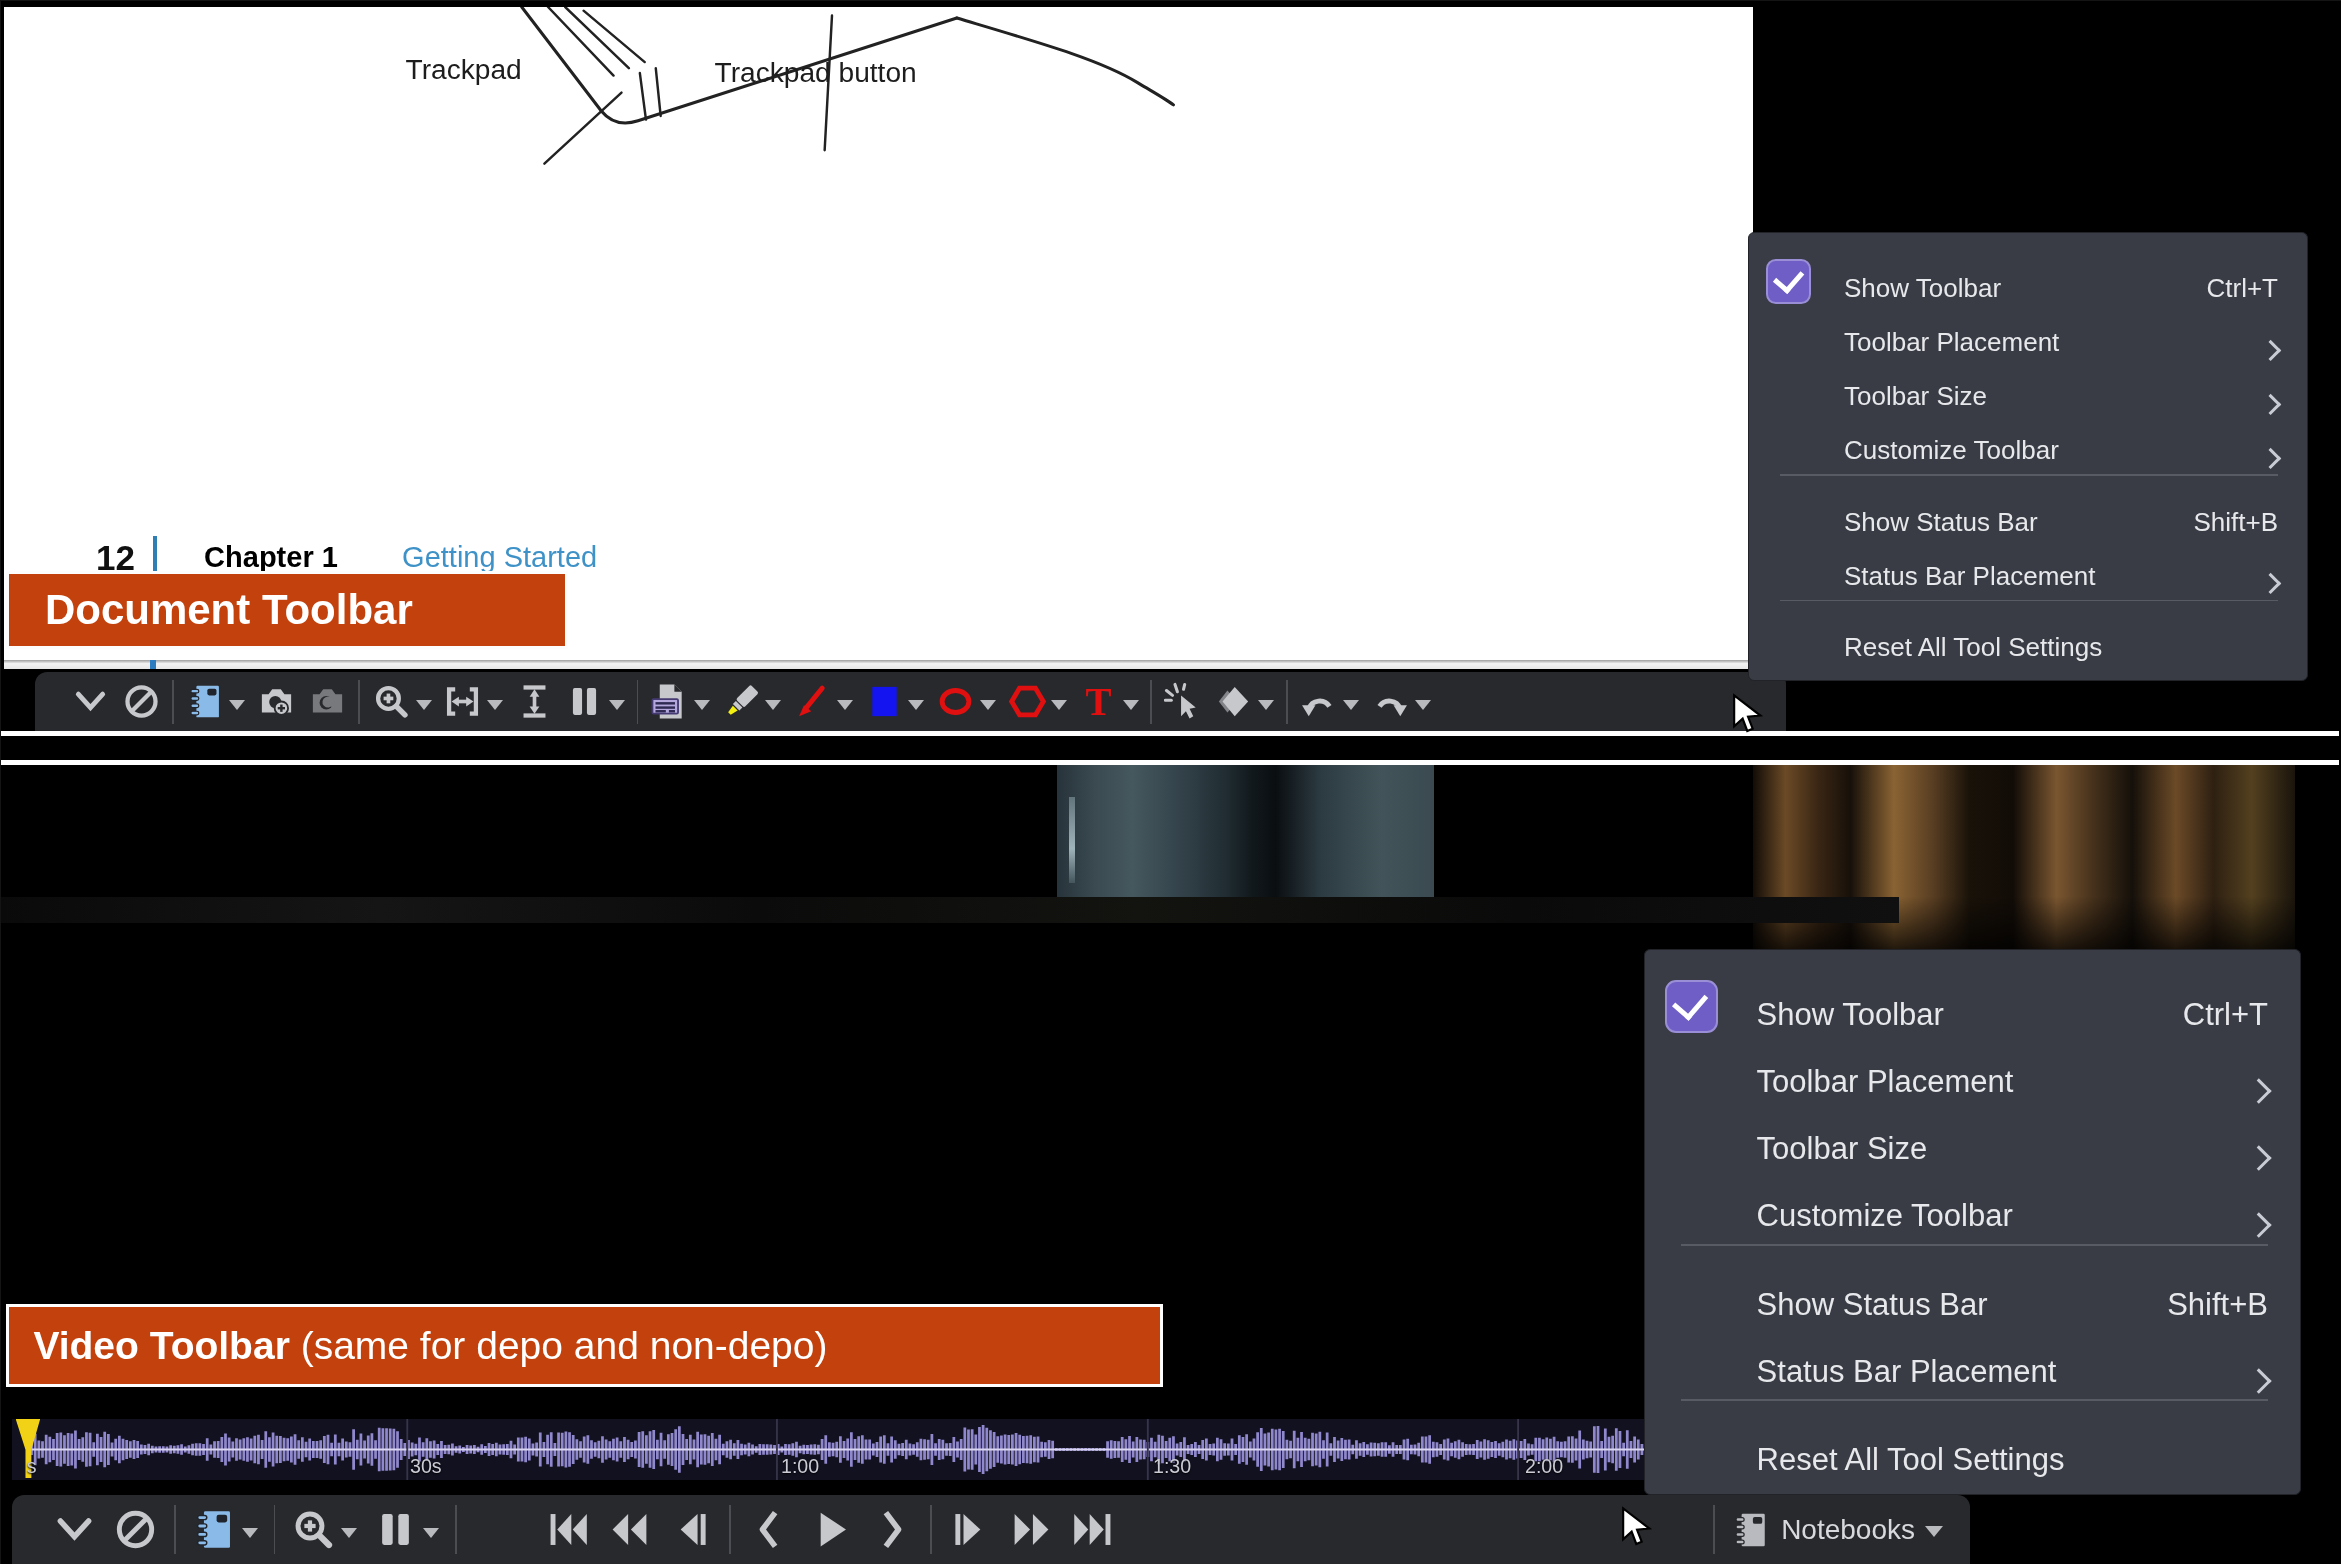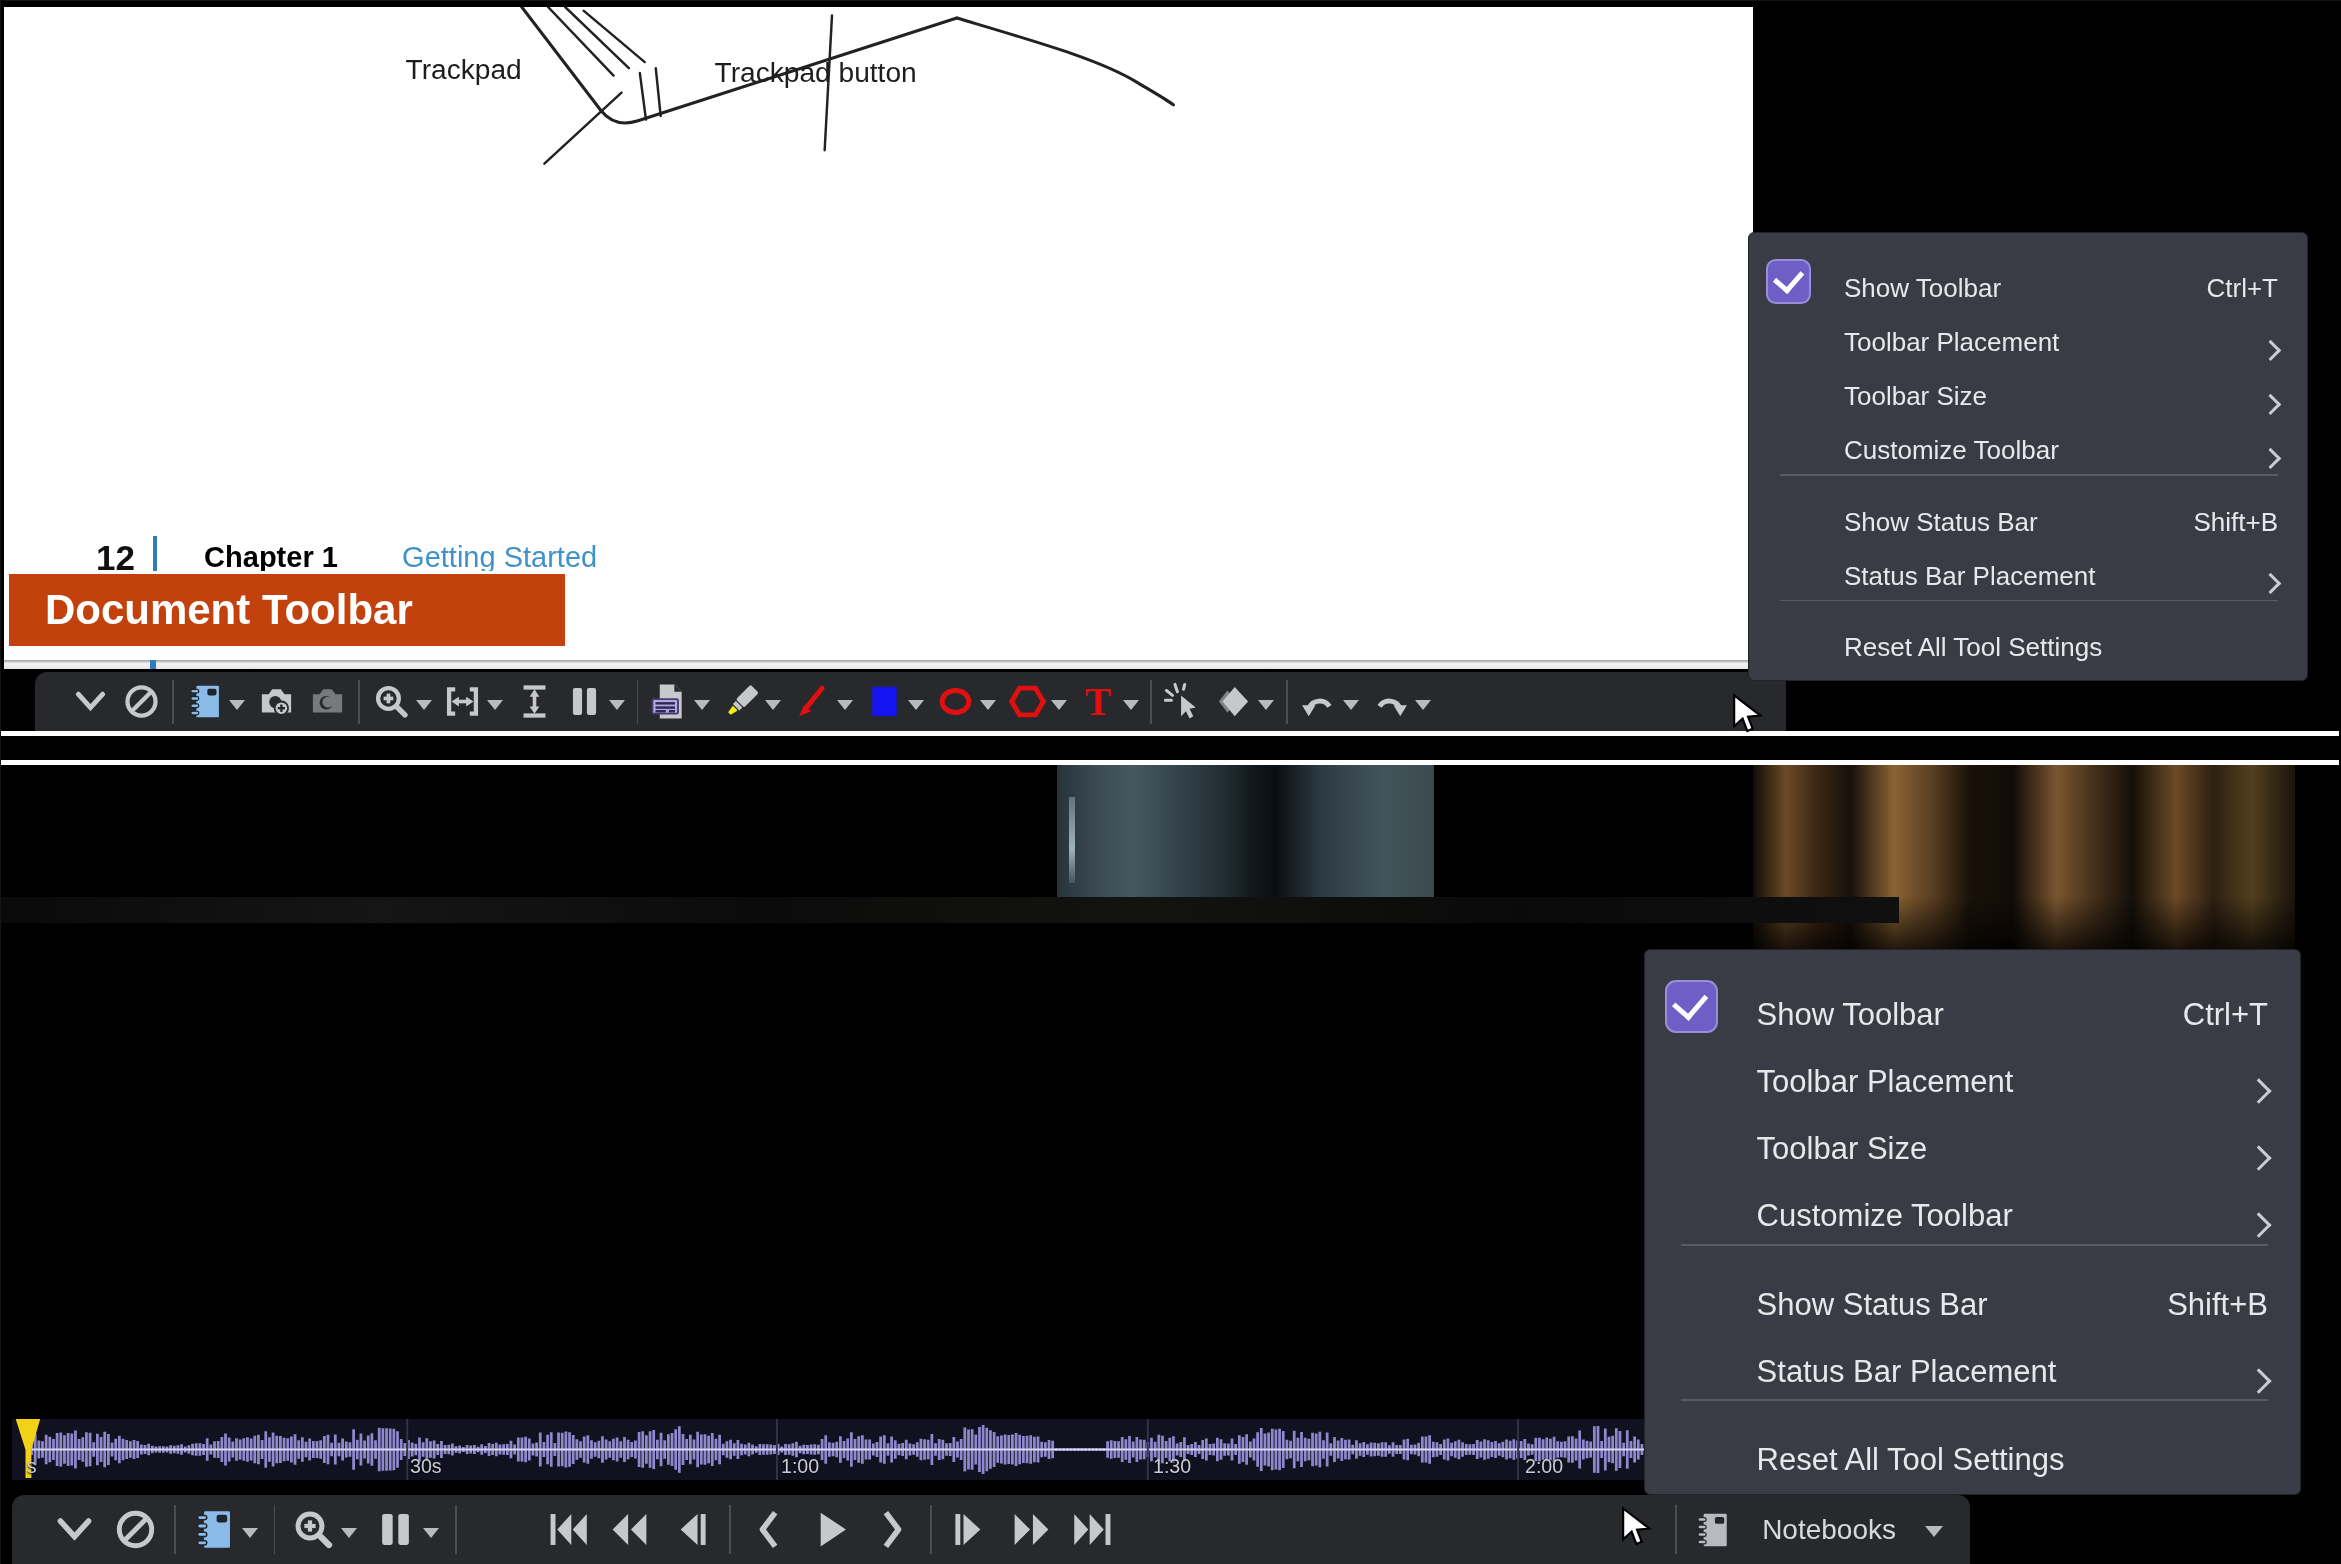--- a/index.html
+++ b/index.html
@@ -32,21 +32,21 @@
   #doc-toolbar{left:34px;top:671px;width:1715px;height:59px;padding:0 0 0 36px;gap:11.6px;}
   #video-toolbar{left:11px;top:1494px;width:1891px;height:69px;padding:0 27px 0 40px;gap:16px;}
   .tbtn{display:flex;align-items:center;gap:4.9px;flex:0 0 auto;cursor:default;}
   .tbtn svg{display:block;}
   .tb-divider{width:1.8px;align-self:center;background:#4c4d52;flex:0 0 auto;}
   #doc-toolbar .tb-divider{height:44px;}
   #video-toolbar .tb-divider{height:49px;}
   .dd{width:0;height:0;border-left:8.6px solid transparent;border-right:8.6px solid transparent;
       border-top:10.4px solid #b9babd;margin-top:6.1px;flex:0 0 auto;}
   .dimmed{opacity:.5;}
-  .nb-btn{display:flex;align-items:center;gap:29px;color:#d8d9dc;font-size:28px;}
+  .nb-btn{display:flex;align-items:center;gap:10px;color:#d8d9dc;font-size:28px;}
   .nb-caret{width:0;height:0;border-left:9.2px solid transparent;border-right:9.2px solid transparent;border-top:11px solid #b9babd;margin-top:4.9px;}
 
   
   .hline{position:absolute;left:0;width:2338px;height:4.9px;background:#fff;}
 
   
   .video-band{position:absolute;top:764px;height:132px;}
   #teal-panels{left:1056px;width:377px;
     background:linear-gradient(90deg,#27333a 0%,#3a4a50 10%,#45585e 20%,#33424a 33%,#202c31 45%,#11181c 52%,#0a0e11 58%,#2c3b42 70%,#425459 86%,#3a4a50 100%);}
   #teal-streak{left:1068px;width:6.1px;top:796px;height:86px;background:linear-gradient(#63757c,#9fb3ba 60%,#44555c);}
@@ -298,20 +298,24 @@
     </div>
 
   <div class="hline" style="top:730px"></div>
   <div class="hline" style="top:759px"></div>
 
   <div class="video-band" id="teal-panels"></div>
   <div class="video-band" id="teal-streak"></div>
   <div class="video-band" id="ladder"></div>
   <div class="video-band" id="noise-band"></div>
 
+  <div class="callout" id="video-callout">
+    <span class="b">Video Toolbar</span>
+      <span style="white-space:pre"> (same for depo and non-depo)</span>
+  </div>
 
   <div id="waveform">
     <svg id="wf-svg" width="1891" height="61" viewBox="0 0 3088 100">
         <path d="M26 41.13339561600061 L26 58.86660438399939 M32 24.27229335481373 L32 75.72770664518627 M38 35.343385337590945 L38 64.65661466240905 M44 36.458990903275264 L44 63.541009096724736 M50 25.66524494133443 L50 74.33475505866556 M56 28.99742597869523 L56 71.00257402130477 M62 32.75819451399654 L62 67.24180548600346 M68 22.937655603377 L68 77.062344396623 M74 22.188699298898765 L74 77.81130070110123 M80 26.540612692016335 L80 73.45938730798366 M86 22.761949654686077 L86 77.23805034531392 M92 23.578174319447605 L92 76.42182568055239 M98 18.949105921620003 L98 81.05089407838 M104 32.91847962056309 L104 67.08152037943691 M110 29.728562836521984 L110 70.27143716347801 M116 21.81615516073801 L116 78.183844839262 M122 22.450944754862583 L122 77.54905524513742 M128 37.994500145620094 L128 62.005499854379906 M134 24.056921287737406 L134 75.94307871226259 M140 29.611775066202096 L140 70.3882249337979 M146 20.992298442404053 L146 79.00770155759595 M152 24.645806614397205 L152 75.3541933856028 M158 38.61808840833322 L158 61.38191159166678 M164 32.555221663926176 L164 67.44477833607382 M170 27.280405531274987 L170 72.719594468725 M176 32.406390397756205 L176 67.59360960224379 M182 34.43957697633283 L182 65.56042302366717 M188 36.58106843683346 L188 63.41893156316654 M194 34.4690411767421 L194 65.53095882325789 M200 36.13711129490494 L200 63.86288870509506 M206 41.69171974250688 L206 58.30828025749312 M212 42.71379755475447 L212 57.28620244524553 M218 40.64585392488129 L218 59.35414607511871 M224 43.93909510996413 L224 56.06090489003587 M230 45.08749352014229 L230 54.91250647985771 M236 44.821725451321 L236 55.178274548679 M242 44.59544456233438 L242 55.40455543766562 M248 45.08186728879341 L248 54.91813271120659 M254 43.005060858528516 L254 56.994939141471484 M260 43.94847226473684 L260 56.05152773526316 M266 42.8641636984076 L266 57.1358363015924 M272 41.51041752576545 L272 58.48958247423455 M278 44.909719886466846 L278 55.090280113533154 M284 43.191012093354615 L284 56.808987906645385 M290 40.43406171505986 L290 59.56593828494014 M296 39.829593306157186 L296 60.170406693842814 M302 39.6313453271235 L302 60.3686546728765 M308 41.177068539034224 L308 58.822931460965776 M314 31.60335957841224 L314 68.39664042158776 M320 41.671736568106176 L320 58.328263431893824 M326 36.49470707596633 L326 63.50529292403367 M332 35.96133869195352 L332 64.03866130804647 M338 29.554196105092686 L338 70.44580389490731 M344 23.62590105088539 L344 76.37409894911461 M350 30.395747460395626 L350 69.60425253960437 M356 36.80133023007098 L356 63.19866976992902 M362 31.353749453006053 L362 68.64625054699394 M368 33.57629258044894 L368 66.42370741955105 M374 31.512985180802232 L374 68.48701481919777 M380 29.977585470712317 L380 70.02241452928769 M386 31.942001732605167 L386 68.05799826739484 M392 27.447790005594975 L392 72.55220999440502 M398 25.721416184080592 L398 74.2785838159194 M404 34.42511432813188 L404 65.57488567186812 M410 19.944084263573863 L410 80.05591573642613 M416 30.100738122379934 L416 69.89926187762006 M422 22.083901999075202 L422 77.91609800092479 M428 27.394347770857454 L428 72.60565222914255 M434 28.00137313399581 L434 71.99862686600419 M440 30.844544059821864 L440 69.15545594017814 M446 31.563743659926764 L446 68.43625634007324 M452 28.752640177459558 L452 71.24735982254045 M458 24.928280689813484 L458 75.07171931018652 M464 34.65881673237858 L464 65.34118326762142 M470 29.752797138495826 L470 70.24720286150418 M476 37.46398603065317 L476 62.53601396934683 M482 32.1057260504266 L482 67.8942739495734 M488 35.937194790683016 L488 64.06280520931699 M494 36.185784910010625 L494 63.814215089989375 M500 35.0242502243092 L500 64.9757497756908 M506 27.960090291157826 L506 72.03990970884217 M512 25.996100251696213 L512 74.00389974830378 M518 39.03836284242595 L518 60.96163715757405 M524 25.593917820423293 L524 74.40608217957671 M530 39.06482179270857 L530 60.93517820729143 M536 32.13136757555583 L536 67.86863242444417 M542 36.8198382598075 L542 63.1801617401925 M548 38.06057986796442 L548 61.93942013203558 M554 17.0064121099362 L554 82.9935878900638 M560 34.081574819558064 L560 65.91842518044193 M566 23.749028802382384 L566 76.25097119761762 M572 35.18977590571156 L572 64.81022409428844 M578 27.01613794447872 L578 72.98386205552129 M584 23.179831142943197 L584 76.8201688570568 M590 34.742681195070716 L590 65.25731880492928 M596 14.153254311428682 L596 85.84674568857132 M602 15.139153485420636 L602 84.86084651457936 M608 15.19593666169881 L608 84.80406333830119 M614 15.756168439999946 L614 84.24383156000005 M620 15.819188757572704 L620 84.1808112424273 M626 20.251464982925178 L626 79.74853501707483 M632 32.635610238748555 L632 67.36438976125145 M638 39.22833321386454 L638 60.77166678613546 M644 34.50844012261104 L644 65.49155987738897 M650 38.71718925268849 L650 61.28281074731151 M656 40.67271684503948 L656 59.32728315496052 M662 30.393815593712777 L662 69.60618440628723 M668 37.95785702629168 L668 62.04214297370832 M674 31.395465709108496 L674 68.60453429089151 M680 36.27543364069869 L680 63.72456635930131 M686 35.180640986218805 L686 64.8193590137812 M692 41.18622833576637 L692 58.81377166423363 M698 36.2406250909397 L698 63.7593749090603 M704 42.66011235850987 L704 57.33988764149013 M710 42.37339156313707 L710 57.62660843686293 M716 40.132855195418514 L716 59.867144804581486 M722 44.82832460475221 L722 55.17167539524779 M728 43.548520538025315 L728 56.451479461974685 M734 45.73289389421196 L734 54.26710610578804 M740 42.601561253674454 L740 57.398438746325546 M746 43.62169644731789 L746 56.37830355268211 M752 42.450457351639265 L752 57.549542648360735 M758 45.60064856054636 L758 54.39935143945364 M764 41.513069413648196 L764 58.486930586351804 M770 44.33579192408386 L770 55.66420807591614 M776 39.29905598137646 L776 60.70094401862354 M782 40.84823230943136 L782 59.15176769056864 M788 39.017511220494484 L788 60.982488779505516 M794 41.60302260849632 L794 58.39697739150368 M800 41.34025883123094 L800 58.65974116876906 M806 40.825283841220006 L806 59.174716158779994 M812 35.68466163123025 L812 64.31533836876976 M818 41.67579206170356 L818 58.32420793829644 M824 30.49736647027796 L824 69.50263352972203 M830 30.390954518657253 L830 69.60904548134275 M836 29.113429743988746 L836 70.88657025601125 M842 32.04017664494297 L842 67.95982335505704 M848 40.12188467741085 L848 59.87811532258915 M854 38.36656889484583 L854 61.63343110515417 M860 21.95800672629183 L860 78.04199327370817 M866 37.53690091300861 L866 62.46309908699139 M872 25.919173131706746 L872 74.08082686829326 M878 21.545134675117595 L878 78.4548653248824 M884 39.31952220523577 L884 60.68047779476423 M890 21.951949829111683 L890 78.04805017088832 M896 22.707934365424673 L896 77.29206563457532 M902 20.50762238018515 L902 79.49237761981485 M908 21.83632174341467 L908 78.16367825658533 M914 26.083111147766797 L914 73.9168888522332 M920 33.06389556403306 L920 66.93610443596694 M926 36.55974254454502 L926 63.44025745545498 M932 28.540284956892293 L932 71.4597150431077 M938 26.49608605849831 L938 73.5039139415017 M944 35.01439334145665 L944 64.98560665854335 M950 37.933681844770646 L950 62.066318155229354 M956 35.470362690144704 L956 64.5296373098553 M962 28.23984483481164 L962 71.76015516518837 M968 33.40698206618444 L968 66.59301793381556 M974 36.57840470450067 L974 63.42159529549933 M980 32.36615330410083 L980 67.63384669589917 M986 30.37814096814181 L986 69.6218590318582 M992 36.35877843669438 L992 63.64122156330562 M998 29.634326582682146 L998 70.36567341731785 M1004 34.14321158831499 L1004 65.856788411685 M1010 37.5803284818424 L1010 62.4196715181576 M1016 35.06617785042667 L1016 64.93382214957333 M1022 21.458232059689756 L1022 78.54176794031025 M1028 20.068116175258524 L1028 79.93188382474148 M1034 26.4858043079695 L1034 73.5141956920305 M1040 20.229375869236197 L1040 79.7706241307638 M1046 18.01337729533113 L1046 81.98662270466887 M1052 34.17144535164881 L1052 65.82855464835119 M1058 22.60459079489905 L1058 77.39540920510095 M1064 34.95221480239713 L1064 65.04778519760286 M1070 25.090213243828778 L1070 74.90978675617123 M1076 23.02379087992842 L1076 76.97620912007159 M1082 16.815423749521727 L1082 83.18457625047827 M1088 11.732353860313182 L1088 88.26764613968682 M1094 24.450102077087376 L1094 75.54989792291262 M1100 32.65408369966988 L1100 67.34591630033012 M1106 25.712714698623543 L1106 74.28728530137646 M1112 33.59503912298371 L1112 66.4049608770163 M1118 20.893520128722148 L1118 79.10647987127786 M1124 25.268139350254316 L1124 74.73186064974568 M1130 25.11184803206231 L1130 74.88815196793769 M1136 27.376333783225707 L1136 72.6236662167743 M1142 22.865895549005863 L1142 77.13410445099413 M1148 32.53009842471285 L1148 67.46990157528715 M1154 25.99178669426683 L1154 74.00821330573316 M1160 40.56902262554035 L1160 59.43097737445965 M1166 36.64449516631045 L1166 63.35550483368955 M1172 33.99919269572537 L1172 66.00080730427463 M1178 39.84153182092945 L1178 60.15846817907055 M1184 34.437005427572124 L1184 65.56299457242788 M1190 40.442198094927946 L1190 59.557801905072054 M1196 41.75809525821154 L1196 58.24190474178846 M1202 39.02180340237862 L1202 60.97819659762138 M1208 41.66592249857982 L1208 58.33407750142018 M1214 44.503446832546764 L1214 55.496553167453236 M1220 41.03707629949531 L1220 58.96292370050469 M1226 41.39393568654051 L1226 58.60606431345949 M1232 41.39215932690968 L1232 58.60784067309032 M1238 41.63020484378374 L1238 58.36979515621626 M1244 42.60647702518304 L1244 57.39352297481696 M1250 41.15310450860198 L1250 58.84689549139802 M1256 45.247215094334415 L1256 54.752784905665585 M1262 41.072856441743355 L1262 58.927143558256645 M1268 41.32108206032759 L1268 58.67891793967241 M1274 39.73612264049334 L1274 60.26387735950666 M1280 37.43467997847051 L1280 62.56532002152949 M1286 43.76041432353925 L1286 56.23958567646075 M1292 42.406840433109224 L1292 57.593159566890776 M1298 42.50706239586231 L1298 57.49293760413769 M1304 41.723490888719 L1304 58.276509111281 M1310 41.55394812264973 L1310 58.44605187735027 M1316 42.179452527521825 L1316 57.820547472478175 M1322 32.88552862729973 L1322 67.11447137270028 M1328 26.605524536566268 L1328 73.39447546343374 M1334 38.19860865060667 L1334 61.80139134939333 M1340 38.84943710951765 L1340 61.15056289048235 M1346 37.34191005767604 L1346 62.65808994232396 M1352 28.36153371908308 L1352 71.63846628091692 M1358 36.15681582331301 L1358 63.84318417668699 M1364 32.002400102530736 L1364 67.99759989746926 M1370 21.719093919011566 L1370 78.28090608098843 M1376 32.65422276300857 L1376 67.34577723699144 M1382 28.074228683256347 L1382 71.92577131674365 M1388 26.5028747147307 L1388 73.4971252852693 M1394 33.76220850376552 L1394 66.23779149623448 M1400 33.74266581697262 L1400 66.25733418302738 M1406 40.220877161610886 L1406 59.779122838389114 M1412 37.61595522804313 L1412 62.38404477195687 M1418 28.613176619537818 L1418 71.38682338046218 M1424 26.615998338253586 L1424 73.38400166174641 M1430 39.66816231222084 L1430 60.33183768777916 M1436 28.554367343751633 L1436 71.44563265624836 M1442 34.971876905167804 L1442 65.0281230948322 M1448 40.62046383188428 L1448 59.37953616811572 M1454 39.4829971310101 L1454 60.5170028689899 M1460 34.107576219972906 L1460 65.8924237800271 M1466 40.02468666679148 L1466 59.97531333320852 M1472 41.22187223085212 L1472 58.77812776914788 M1478 38.28497957685172 L1478 61.71502042314828 M1484 32.4503052861195 L1484 67.5496947138805 M1490 33.26221638450038 L1490 66.73778361549962 M1496 33.84403149621731 L1496 66.15596850378269 M1502 24.453090582860874 L1502 75.54690941713912 M1508 39.68287760977354 L1508 60.31712239022646 M1514 32.88153926674834 L1514 67.11846073325165 M1520 34.069725620975305 L1520 65.9302743790247 M1526 39.895569202536706 L1526 60.104430797463294 M1532 39.47972306951296 L1532 60.52027693048704 M1538 29.643183000525358 L1538 70.35681699947465 M1544 36.68243748634874 L1544 63.31756251365126 M1550 32.64729393439254 L1550 67.35270606560746 M1556 14.060830123222154 L1556 85.93916987677784 M1562 17.01022329893241 L1562 82.9897767010676 M1568 16.634043400900303 L1568 83.36595659909969 M1574 25.27731261142531 L1574 74.72268738857468 M1580 13.043518577817913 L1580 86.9564814221821 M1586 9.713300749878577 L1586 90.28669925012142 M1592 14.339164472762413 L1592 85.6608355272376 M1598 18.511100401385374 L1598 81.48889959861462 M1604 21.39880884472456 L1604 78.60119115527544 M1610 28.102308116223732 L1610 71.89769188377628 M1616 26.99679820827774 L1616 73.00320179172226 M1622 25.29961412277739 L1622 74.70038587722262 M1628 26.21454967957453 L1628 73.78545032042547 M1634 25.450223772152768 L1634 74.54977622784723 M1640 23.12053683171379 L1640 76.87946316828621 M1646 25.786939401457552 L1646 74.21306059854246 M1652 27.88127287664984 L1652 72.11872712335015 M1658 27.57463597219223 L1658 72.42536402780777 M1664 26.583378964300334 L1664 73.41662103569966 M1670 29.025942449889687 L1670 70.97405755011032 M1676 28.79810758516407 L1676 71.20189241483592 M1682 37.46972727082426 L1682 62.53027272917574 M1688 37.9584426469461 L1688 62.0415573530539 M1694 34.359603317154225 L1694 65.64039668284578 M1700 35.62304196838611 L1700 64.37695803161388 M1706 47.5 L1706 52.5 M1712 47.5 L1712 52.5 M1718 47.5 L1718 52.5 M1724 47.5 L1724 52.5 M1730 47.5 L1730 52.5 M1736 47.5 L1736 52.5 M1742 47.5 L1742 52.5 M1748 47.5 L1748 52.5 M1754 47.5 L1754 52.5 M1760 47.5 L1760 52.5 M1766 47.5 L1766 52.5 M1772 47.5 L1772 52.5 M1778 47.5 L1778 52.5 M1784 47.5 L1784 52.5 M1790 36.48088869151457 L1790 63.51911130848543 M1796 34.660532724329705 L1796 65.3394672756703 M1802 35.91919214077933 L1802 64.08080785922067 M1808 36.40132007543732 L1808 63.59867992456268 M1814 29.521259567592693 L1814 70.4787404324073 M1820 33.3022476830071 L1820 66.6977523169929 M1826 27.73611569371821 L1826 72.2638843062818 M1832 37.011370095347395 L1832 62.988629904652605 M1838 29.65547523838936 L1838 70.34452476161064 M1844 33.68859885626734 L1844 66.31140114373267 M1850 34.206376572813014 L1850 65.79362342718699 M1856 37.805497393831004 L1856 62.194502606168996 M1862 30.748993991273245 L1862 69.25100600872676 M1868 37.13520493668146 L1868 62.86479506331854 M1874 25.797539704903954 L1874 74.20246029509605 M1880 27.527952062732545 L1880 72.47204793726746 M1886 35.97709393728519 L1886 64.02290606271481 M1892 30.81810687559085 L1892 69.18189312440916 M1898 28.372092924579633 L1898 71.62790707542037 M1904 40.339345082609725 L1904 59.660654917390275 M1910 37.855740725916874 L1910 62.144259274083126 M1916 29.78326420963373 L1916 70.21673579036627 M1922 42.57251479611302 L1922 57.42748520388698 M1928 41.04758544359667 L1928 58.95241455640333 M1934 37.90711512181959 L1934 62.09288487818041 M1940 42.6723038219994 L1940 57.3276961780006 M1946 34.62839244267829 L1946 65.37160755732171 M1952 32.17146343947393 L1952 67.82853656052606 M1958 40.83944019158284 L1958 59.16055980841716 M1964 40.219874928776825 L1964 59.780125071223175 M1970 30.557597943534414 L1970 69.44240205646558 M1976 33.16820260129306 L1976 66.83179739870694 M1982 39.84388922424851 L1982 60.15611077575149 M1988 40.2989120335052 L1988 59.7010879664948 M1994 31.819306769091746 L1994 68.18069323090825 M2000 41.11690059419138 L2000 58.88309940580862 M2006 26.435717733514103 L2006 73.56428226648589 M2012 29.305207266218346 L2012 70.69479273378165 M2018 24.935497282428887 L2018 75.06450271757112 M2024 37.04431083441783 L2024 62.95568916558217 M2030 31.846866760431332 L2030 68.15313323956866 M2036 21.855572338269738 L2036 78.14442766173026 M2042 14.635975324123528 L2042 85.36402467587646 M2048 23.941788884725767 L2048 76.05821111527423 M2054 22.017878551603236 L2054 77.98212144839677 M2060 15.981751534237631 L2060 84.01824846576237 M2066 17.38181654071883 L2066 82.61818345928117 M2072 15.948873865303888 L2072 84.05112613469612 M2078 19.599630847936893 L2078 80.4003691520631 M2084 34.17273364734864 L2084 65.82726635265135 M2090 35.8118229982427 L2090 64.18817700175731 M2096 19.254547219210103 L2096 80.74545278078989 M2102 30.87414494793364 L2102 69.12585505206636 M2108 21.13684605880559 L2108 78.86315394119441 M2114 30.932333470087784 L2114 69.06766652991222 M2120 32.22332733048843 L2120 67.77667266951157 M2126 22.716577904676164 L2126 77.28342209532383 M2132 23.643345427605563 L2132 76.35665457239443 M2138 20.70545742733791 L2138 79.2945425726621 M2144 34.65943772446444 L2144 65.34056227553556 M2150 22.1098165093595 L2150 77.8901834906405 M2156 39.8148547356856 L2156 60.1851452643144 M2162 29.462114095295664 L2162 70.53788590470434 M2168 35.4054308443276 L2168 64.5945691556724 M2174 30.955801648687803 L2174 69.04419835131219 M2180 34.16833741312466 L2180 65.83166258687534 M2186 33.704141884384875 L2186 66.29585811561512 M2192 42.374250198731886 L2192 57.625749801268114 M2198 35.006534061667594 L2198 64.9934659383324 M2204 39.714598495655125 L2204 60.285401504344875 M2210 37.688485938315694 L2210 62.311514061684306 M2216 41.28366070684581 L2216 58.71633929315419 M2222 38.36947579658124 L2222 61.63052420341876 M2228 39.11034200710054 L2228 60.88965799289946 M2234 39.565480342897715 L2234 60.434519657102285 M2240 38.11362764144964 L2240 61.88637235855036 M2246 38.11611923191546 L2246 61.88388076808454 M2252 42.871127310013144 L2252 57.128872689986856 M2258 38.12097462297636 L2258 61.87902537702364 M2264 42.57185988350094 L2264 57.42814011649906 M2270 42.50769155083693 L2270 57.49230844916307 M2276 33.447215461047556 L2276 66.55278453895244 M2282 32.342071974412264 L2282 67.65792802558774 M2288 42.24593207115708 L2288 57.75406792884292 M2294 41.666578773469965 L2294 58.333421226530035 M2300 38.804027318764405 L2300 61.195972681235595 M2306 28.55059713433845 L2306 71.44940286566155 M2312 28.808987238324658 L2312 71.19101276167534 M2318 26.786486791159287 L2318 73.21351320884071 M2324 37.161999983867204 L2324 62.838000016132796 M2330 38.25381033292037 L2330 61.74618966707963 M2336 40.94745505430617 L2336 59.05254494569383 M2342 33.53773524221934 L2342 66.46226475778066 M2348 32.06284606166509 L2348 67.93715393833492 M2354 39.12480082515936 L2354 60.87519917484064 M2360 36.28544907296352 L2360 63.71455092703648 M2366 34.00424594738648 L2366 65.99575405261352 M2372 38.313538893642026 L2372 61.686461106357974 M2378 41.180832773868026 L2378 58.819167226131974 M2384 41.55780036108925 L2384 58.44219963891075 M2390 41.111640753538985 L2390 58.888359246461015 M2396 34.322738864090226 L2396 65.67726113590977 M2402 36.943648055745584 L2402 63.056351944254416 M2408 33.345426451985986 L2408 66.65457354801401 M2414 34.87246095809133 L2414 65.12753904190868 M2420 37.74753551467784 L2420 62.25246448532216 M2426 36.05446767175835 L2426 63.94553232824165 M2432 39.55210168521138 L2432 60.44789831478862 M2438 37.35793286412861 L2438 62.64206713587139 M2444 33.77936842870135 L2444 66.22063157129864 M2450 35.60501194486192 L2450 64.39498805513807 M2456 33.25176835622273 L2456 66.74823164377727 M2462 35.44626570856785 L2462 64.55373429143215 M2468 36.084641553469396 L2468 63.915358446530604 M2474 32.91980111788523 L2474 67.08019888211477 M2480 40.30402407028319 L2480 59.69597592971681 M2486 41.30769803566132 L2486 58.69230196433868 M2492 30.69137899489006 L2492 69.30862100510994 M2498 30.7413108280256 L2498 69.2586891719744 M2504 33.34415373973153 L2504 66.65584626026848 M2510 30.15500754224387 L2510 69.84499245775613 M2516 32.215429614000115 L2516 67.78457038599988 M2522 28.89917899284293 L2522 71.10082100715707 M2528 36.44759234017376 L2528 63.55240765982624 M2534 37.23262419055804 L2534 62.76737580944196 M2540 36.432914536839895 L2540 63.567085463160105 M2546 28.645579917579756 L2546 71.35442008242025 M2552 28.255371426357385 L2552 71.74462857364261 M2558 31.818804877468054 L2558 68.18119512253195 M2564 18.672394090711183 L2564 81.32760590928882 M2570 33.429780341741036 L2570 66.57021965825896 M2576 35.48484752842668 L2576 64.51515247157332 M2582 36.96289426334992 L2582 63.03710573665008 M2588 12.07647992964987 L2588 87.92352007035012 M2594 11.417440401248314 L2594 88.58255959875169 M2600 36.00451080939562 L2600 63.99548919060438 M2606 15.661625883427696 L2606 84.33837411657231 M2612 28.99831876420629 L2612 71.00168123579371 M2618 27.39080984671231 L2618 72.6091901532877 M2624 15.280174741560074 L2624 84.71982525843993 M2630 19.50271597699346 L2630 80.49728402300654 M2636 39.05729810293532 L2636 60.94270189706468 M2642 18.266885927616002 L2642 81.733114072384 M2648 36.08804531403157 L2648 63.91195468596843 M2654 28.614759067174816 L2654 71.38524093282518 M2660 33.73711286978492 L2660 66.26288713021508 M2666 41.11054304730723 L2666 58.88945695269277 M2672 39.52648231313631 L2672 60.47351768686369 M2678 32.2423159336711 L2678 67.75768406632889 M2684 33.46482546749489 L2684 66.53517453250511 M2690 40.3210799883187 L2690 59.6789200116813 M2696 34.349968901788394 L2696 65.6500310982116 M2702 35.615792562439 L2702 64.384207437561 M2708 40.886350617081256 L2708 59.113649382918744 M2714 39.86058372716323 L2714 60.13941627283677 M2720 41.44372228292005 L2720 58.55627771707995 M2726 41.881441516517086 L2726 58.118558483482914 M2732 36.29497357495808 L2732 63.70502642504192 M2738 36.125831104785846 L2738 63.874168895214154 M2744 37.50550374735986 L2744 62.49449625264014 M2750 38.8109149750424 L2750 61.1890850249576 M2756 34.526714767344025 L2756 65.47328523265597 M2762 34.30054357933837 L2762 65.69945642066163 M2768 33.608102871422915 L2768 66.39189712857709 M2774 33.46036880219464 L2774 66.53963119780536 M2780 29.95462063733348 L2780 70.04537936266652 M2786 32.90480060592964 L2786 67.09519939407036 M2792 38.091366752839015 L2792 61.908633247160985 M2798 31.337018831914587 L2798 68.66298116808541 M2804 36.81267691776438 L2804 63.18732308223562 M2810 27.95359468409587 L2810 72.04640531590414 M2816 38.949723984559164 L2816 61.050276015440836 M2822 27.644688165289292 L2822 72.3553118347107 M2828 30.63189450216424 L2828 69.36810549783576 M2834 28.079894778292747 L2834 71.92010522170725 M2840 33.955474028255516 L2840 66.04452597174449 M2846 28.910449594520276 L2846 71.08955040547973 M2852 28.83055303380256 L2852 71.16944696619744 M2858 41.305820922742285 L2858 58.694179077257715 M2864 38.760895170450716 L2864 61.239104829549284 M2870 39.62755613933987 L2870 60.37244386066013 M2876 42.27267881768964 L2876 57.72732118231036 M2882 35.58032732415701 L2882 64.41967267584299 M2888 33.47096741536572 L2888 66.52903258463428 M2894 36.33398541599107 L2894 63.66601458400893 M2900 34.61800312383611 L2900 65.3819968761639 M2906 35.226143187691235 L2906 64.77385681230876 M2912 36.34649384774524 L2912 63.65350615225476 M2918 42.20920678691349 L2918 57.79079321308651 M2924 39.34461320352388 L2924 60.65538679647612 M2930 40.3656277076553 L2930 59.6343722923447 M2936 41.00669981126639 L2936 58.99330018873361 M2942 39.63450193896137 L2942 60.36549806103863 M2948 37.531283460660305 L2948 62.468716539339695 M2954 39.192816094020856 L2954 60.807183905979144 M2960 39.98705979837801 L2960 60.01294020162199 M2966 38.22044626816397 L2966 61.77955373183603 M2972 40.382717418590985 L2972 59.617282581409015 M2978 34.053535756705415 L2978 65.94646424329459 M2984 31.917219905339856 L2984 68.08278009466014 M2990 37.595169577890815 L2990 62.404830422109185 M2996 37.44528595750442 L2996 62.55471404249558 M3002 30.280157939117355 L3002 69.71984206088264 M3008 30.115816218114325 L3008 69.88418378188567 M3014 20.917285505564195 L3014 79.0827144944358 M3020 27.22914498332835 L3020 72.77085501667165 M3026 31.868249419143595 L3026 68.1317505808564 M3032 24.044199923217384 L3032 75.95580007678262 M3038 23.6127150837468 L3038 76.38728491625321 M3044 20.962000851881854 L3044 79.03799914811815 M3050 21.85186994913092 L3050 78.14813005086909 M3056 32.85351494103981 L3056 67.1464850589602 M3062 31.17166123577041 L3062 68.82833876422958 M3068 33.61840319093744 L3068 66.38159680906256 M3074 27.083844366011093 L3074 72.91615563398891 M3080 18.064871316704718 L3080 81.93512868329529 " stroke="#9088cd" stroke-width="4.5" fill="none"></path>
         <line x1="26" y1="50" x2="3082" y2="50" stroke="#d8d4f2" stroke-width="3"></line>
         <line x1="642" y1="0" x2="642" y2="100" stroke="#37344a" stroke-width="3"></line>
         <line x1="1248" y1="0" x2="1248" y2="100" stroke="#37344a" stroke-width="3"></line>
         <line x1="1856" y1="0" x2="1856" y2="100" stroke="#37344a" stroke-width="3"></line>
         <line x1="2463" y1="0" x2="2463" y2="100" stroke="#37344a" stroke-width="3"></line>
       </svg>

